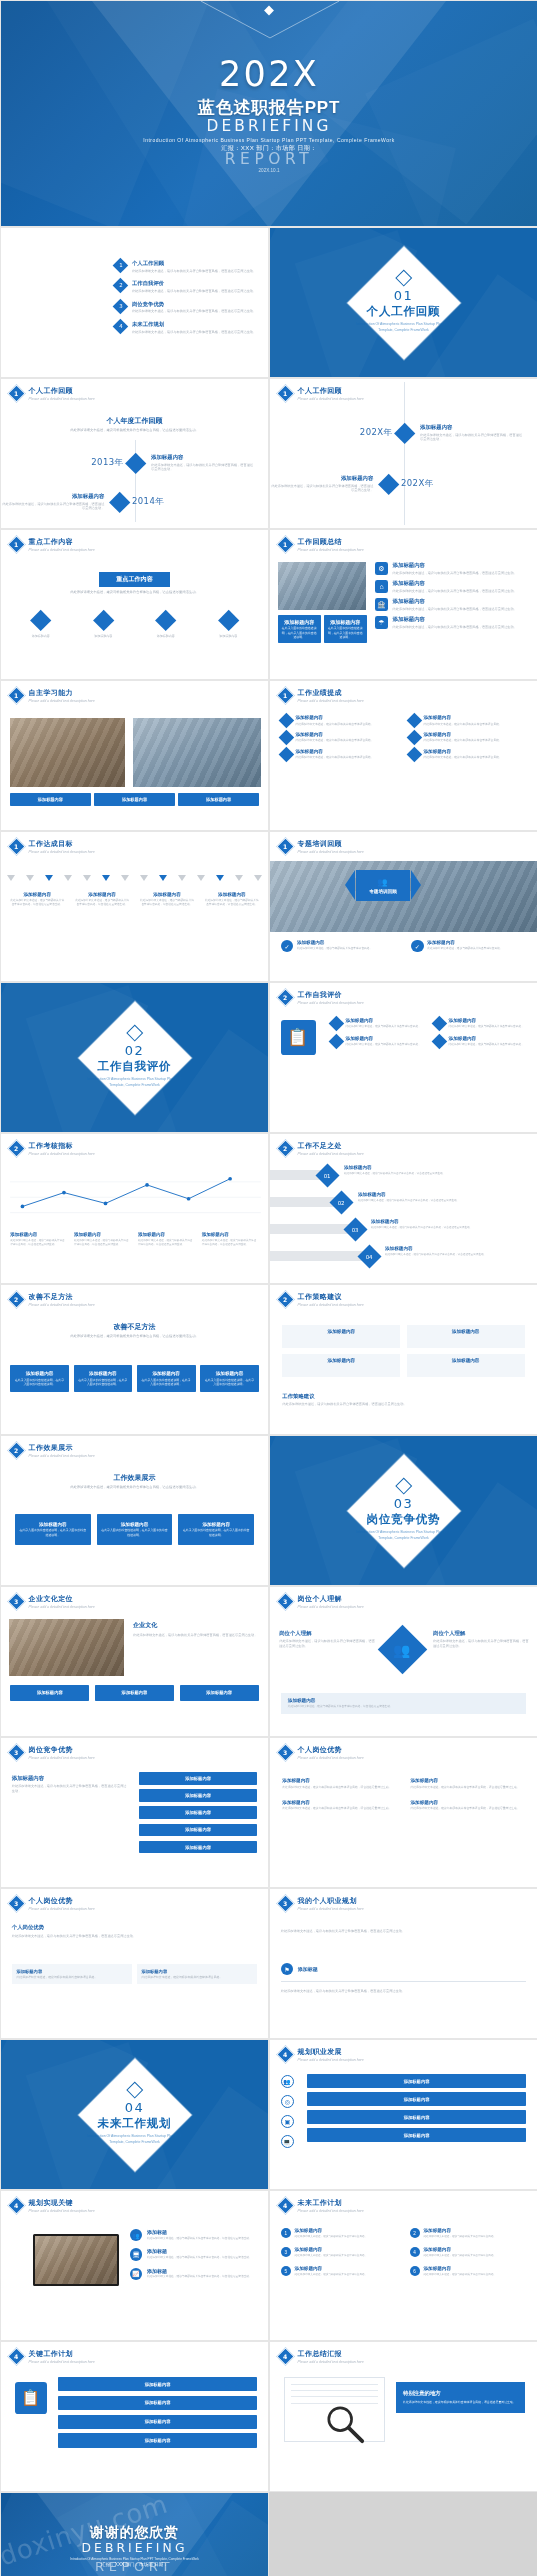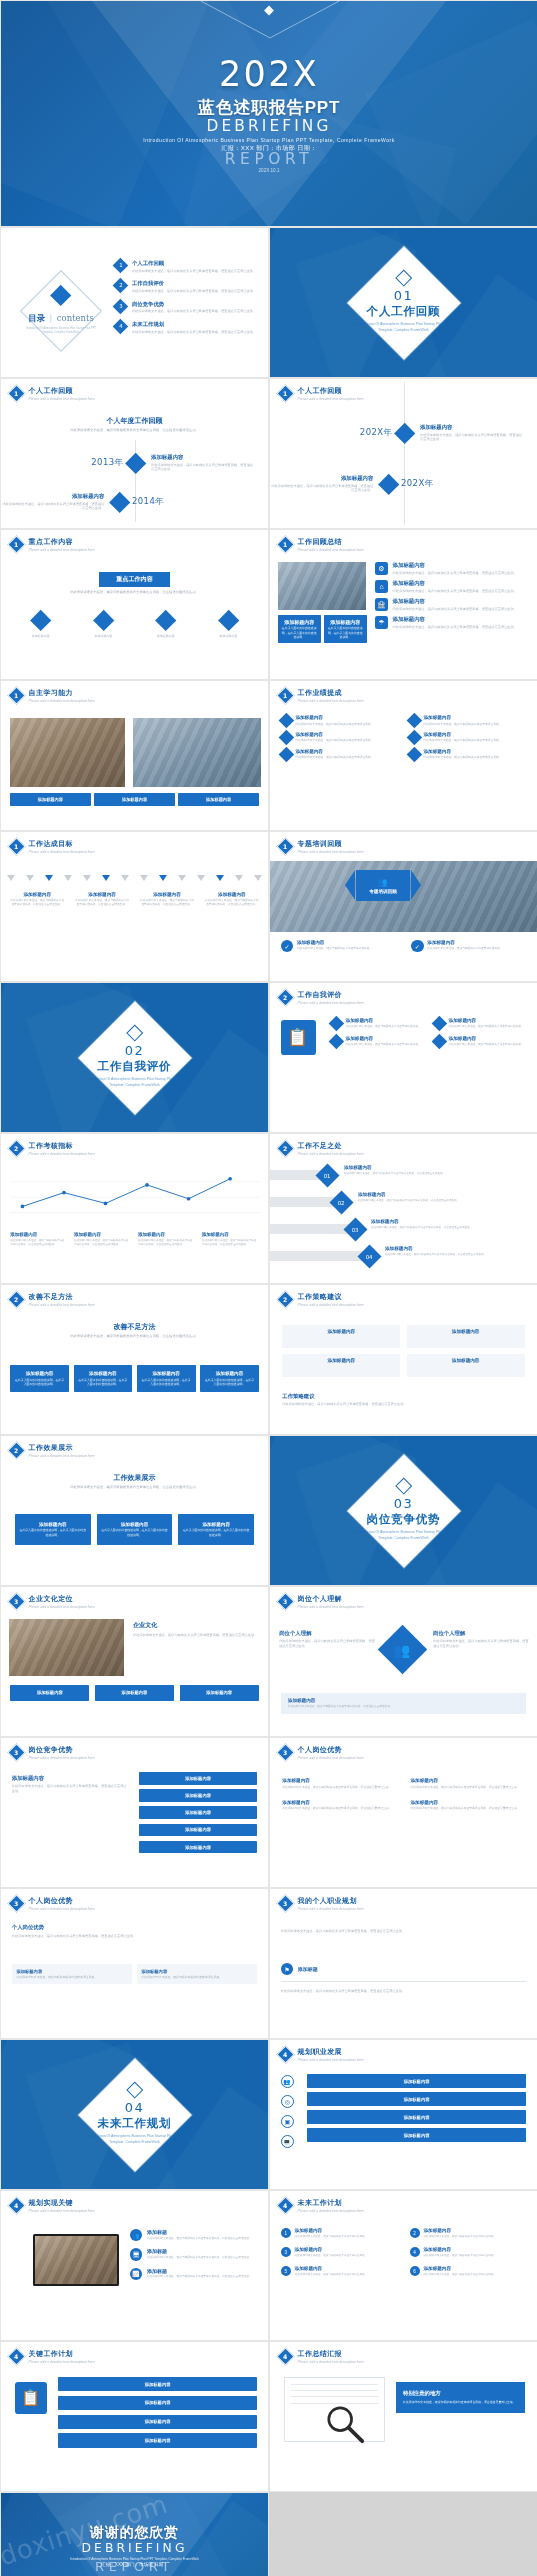--- a/index.html
+++ b/index.html
@@ -136,32 +136,20 @@
       <div class="t-cn">蓝色述职报告PPT</div>
       <div class="t-en">DEBRIEFING</div>
       <div class="t-sub">Introduction Of Atmospheric Business Plan Startup Plan PPT Template, Complete FrameWork</div>
       <div class="t-meta">汇报：XXX     部门：市场部     日期：</div>
       <div class="t-en2">REPORT</div>
       <div class="t-date">202X.10.1</div>
     </div>
   </div>
 
   <div class="slide">
-    <div style="position:absolute;left:14px;top:37px;width:92px;height:92px">
-      <div style="position:absolute;left:17px;top:17px;width:58px;height:58px;border:0.8px solid #b9cfe6;transform:rotate(45deg)"></div>
-      <div style="position:absolute;left:38px;top:23px;width:15.4px;height:15.4px;background:#1a6fc4;transform:rotate(45deg)"></div>
-      <div style="position:absolute;left:0;top:45px;width:92px;text-align:center">
-        <div style="font-size:8.5px;color:#1a5fa8;font-weight:bold;display:inline-block">
-          <span>目录</span>
-          <span style="color:#b9cfe6;font-weight:normal">&nbsp;|&nbsp;</span>
-          <span style="font-weight:normal;color:#5d86b5;font-family:'DejaVu Serif',serif">contents</span>
-        </div>
-        <div style="font-size:2.6px;color:#a9bccf;margin-top:2.3px;padding:0 6.1px;line-height:1.5">Introduction Of Atmospheric Business Plan Startup Plan PPT Template, Complete FrameWork</div>
-      </div>
-    </div>
 
     <div style="position:absolute;left:114px;top:32px;right:7.7px">
       <div class="row" style="gap:6.1px;margin-bottom:7px">
         <div class="blue-dia num sm">
             <span>1</span>
           </div>
         <div style="flex:1">
           <div class="mini-title">个人工作回顾</div>
           <div class="mini-desc">此处添加详细文本描述，建议与标题相关并符合整体语言风格，语言描述尽量简洁生动。</div>
         </div>

